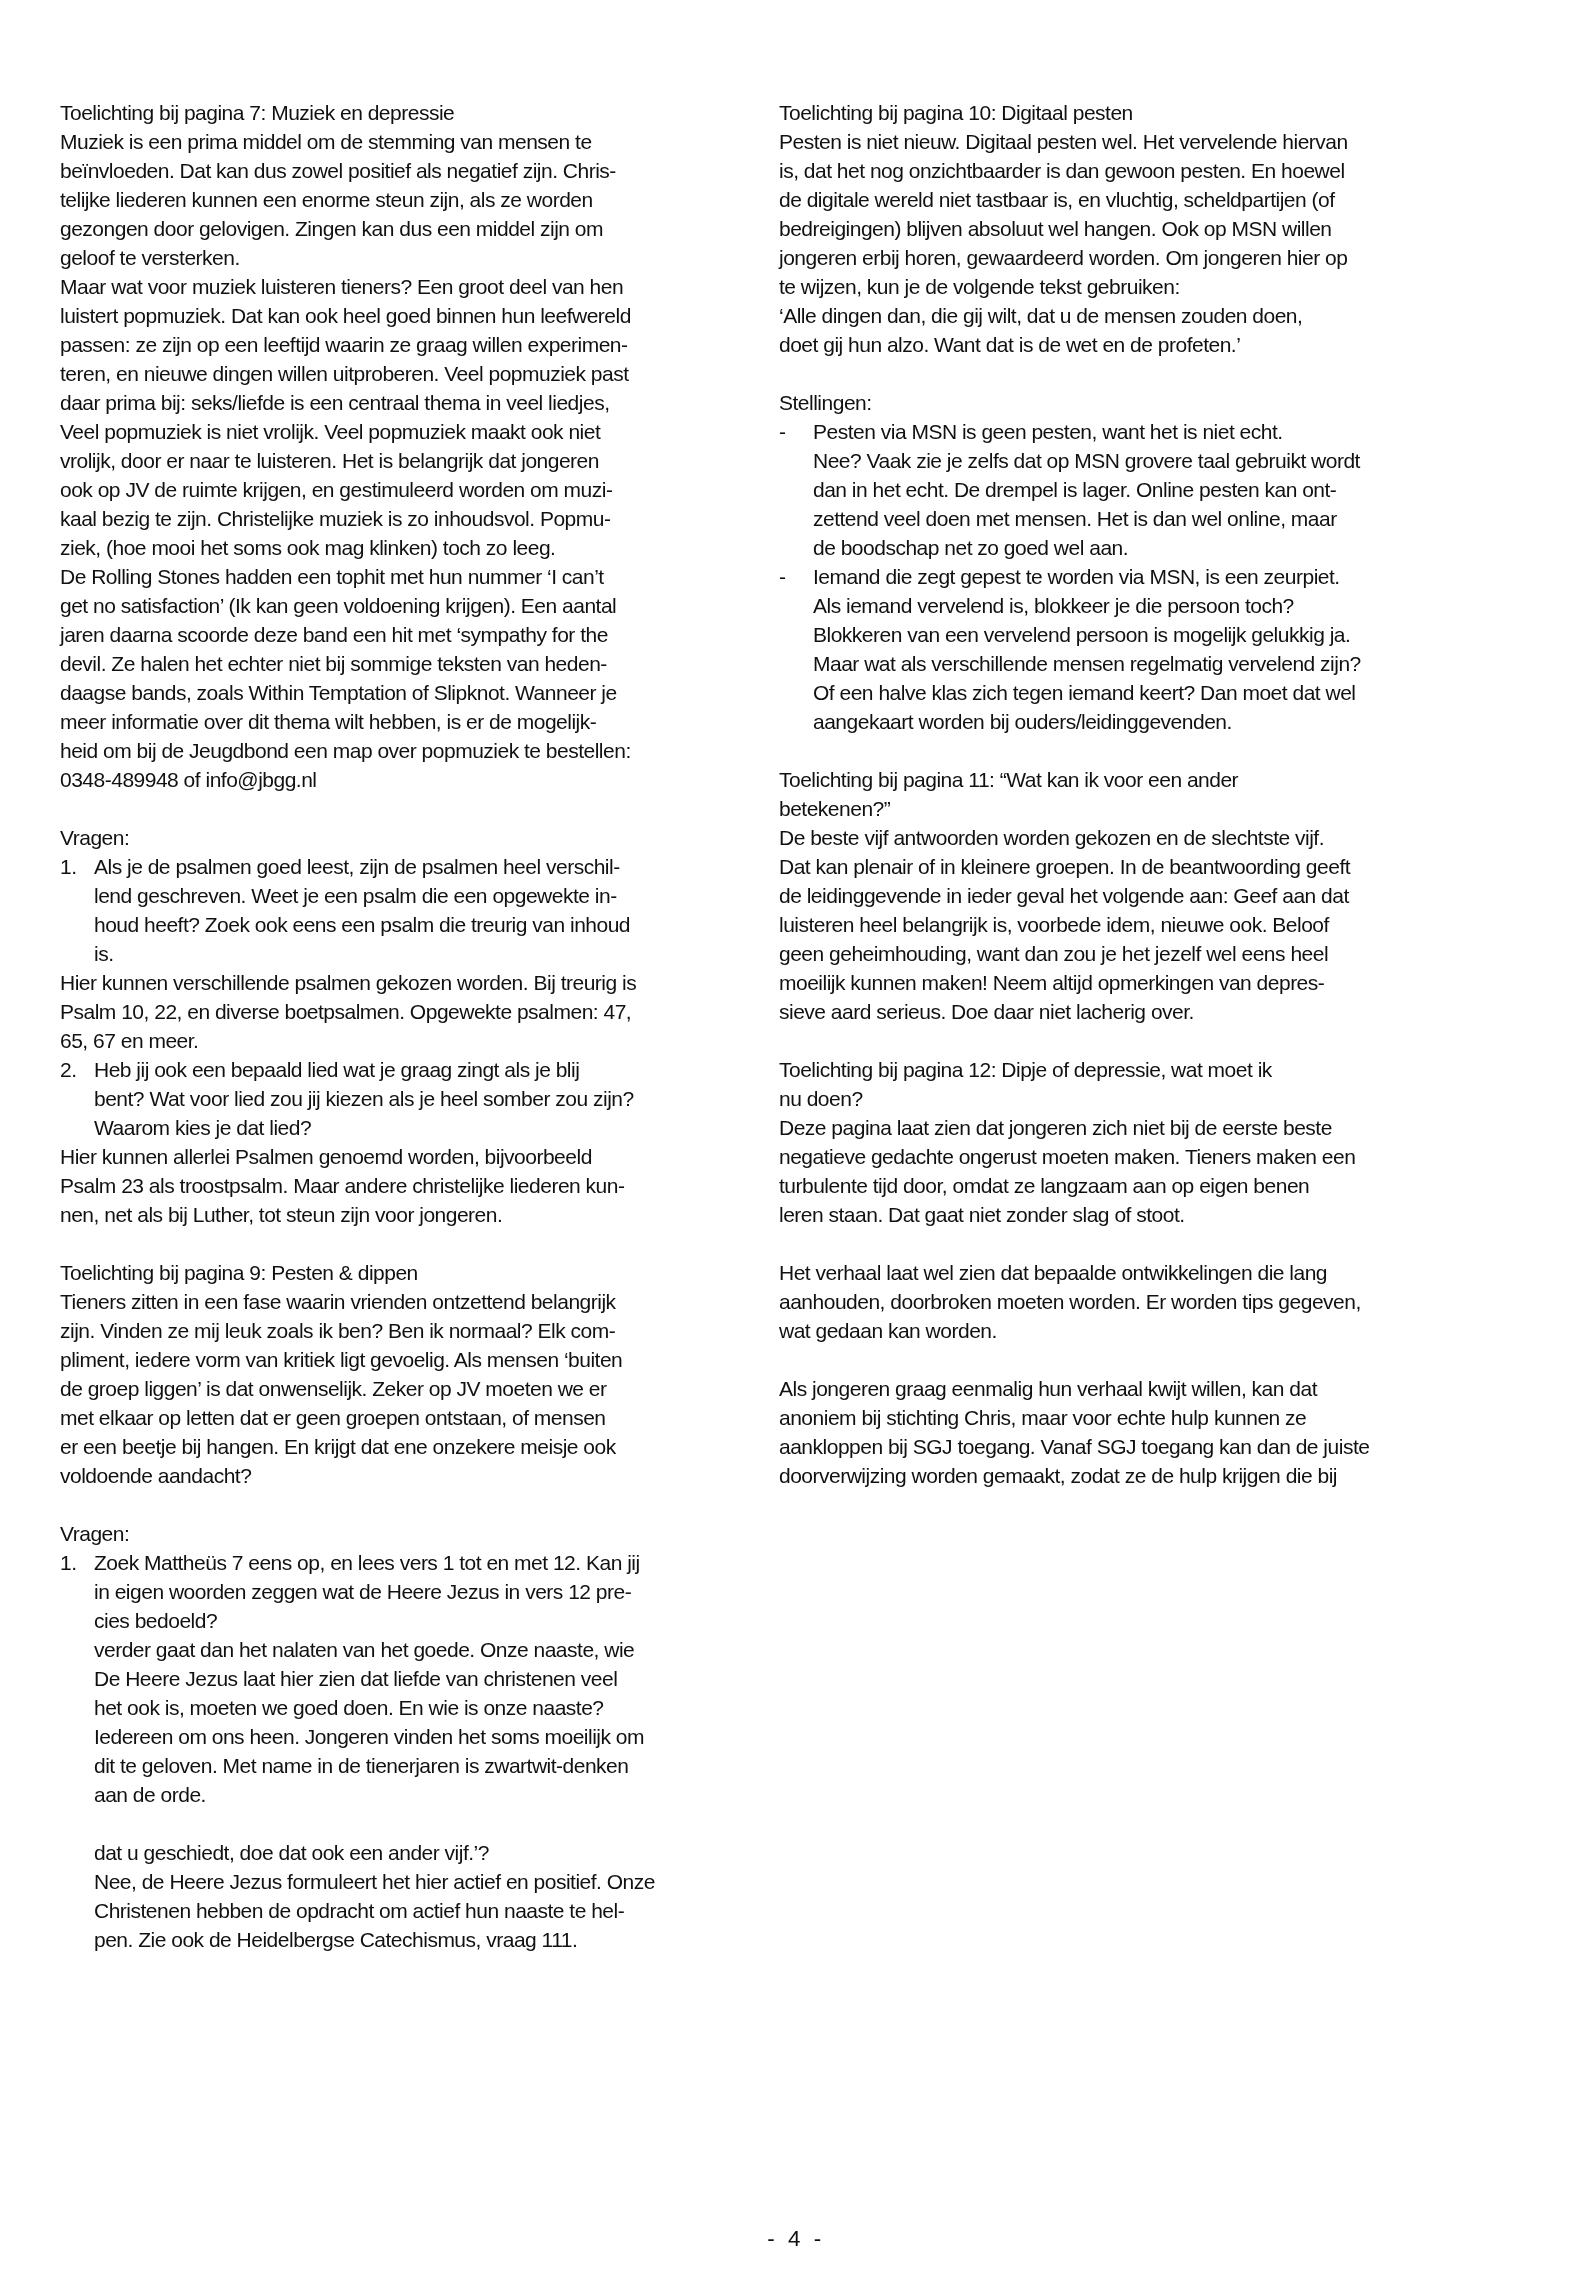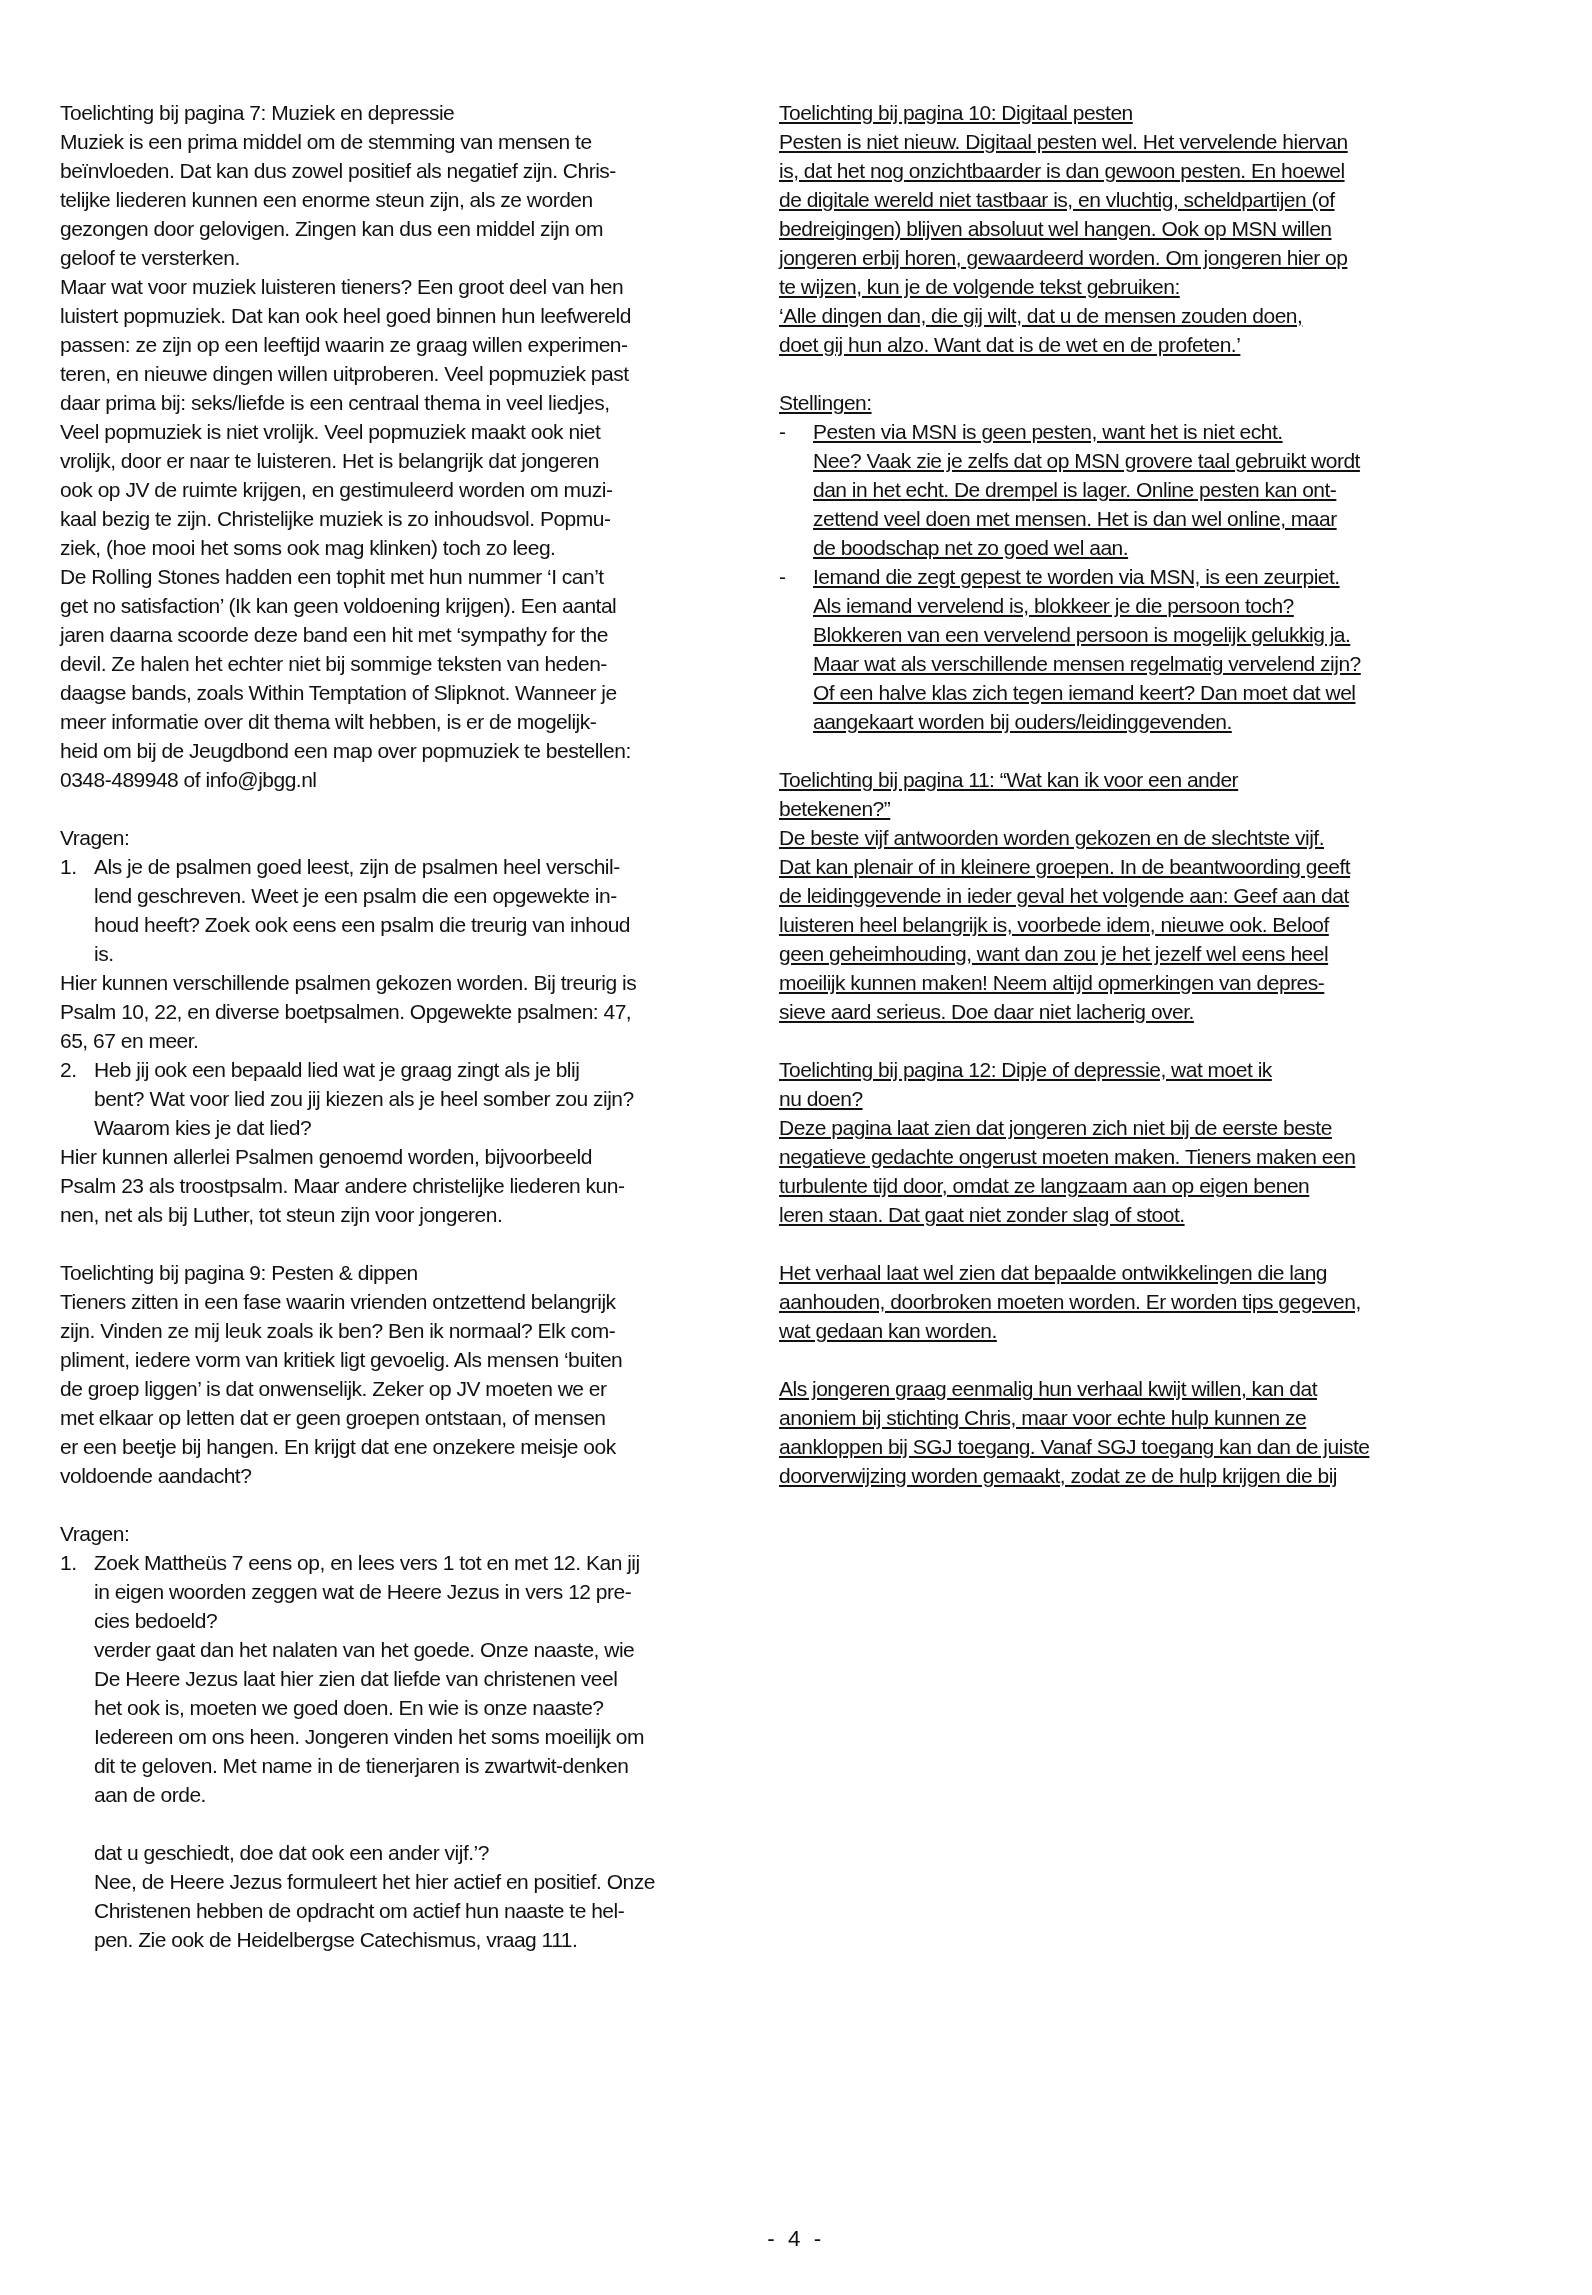--- a/index.html
+++ b/index.html
@@ -7,21 +7,21 @@
     width: 1592px; height: 2295px; position: relative; overflow: hidden;
     font-family: "Liberation Sans", sans-serif; color: #111111;
   }
   .col {
     position: absolute; top: 78px; width: 682px;
     font-size: 21px; line-height: 29px;
     letter-spacing: -0.5px;
     margin-top: 20px;
   }
   .col-left { left: 60px; }
-  .col-right { left: 779px; text-decoration: underline; }
+  .col-right { left: 779px; }
   .line { white-space: nowrap; display: block; }
   .gap { height: 29px; }
   .ind { padding-left: 34px; }
   .num { display: inline-block; width: 34px; margin-left: 0; }
   .numline { white-space: nowrap; display: block; }
   .page-number {
     position: absolute; top: 2226px; left: 0; width: 1592px; text-align: center;
     font-size: 22.4px; letter-spacing: 3.5px; color: #111;
   }
 </style>

